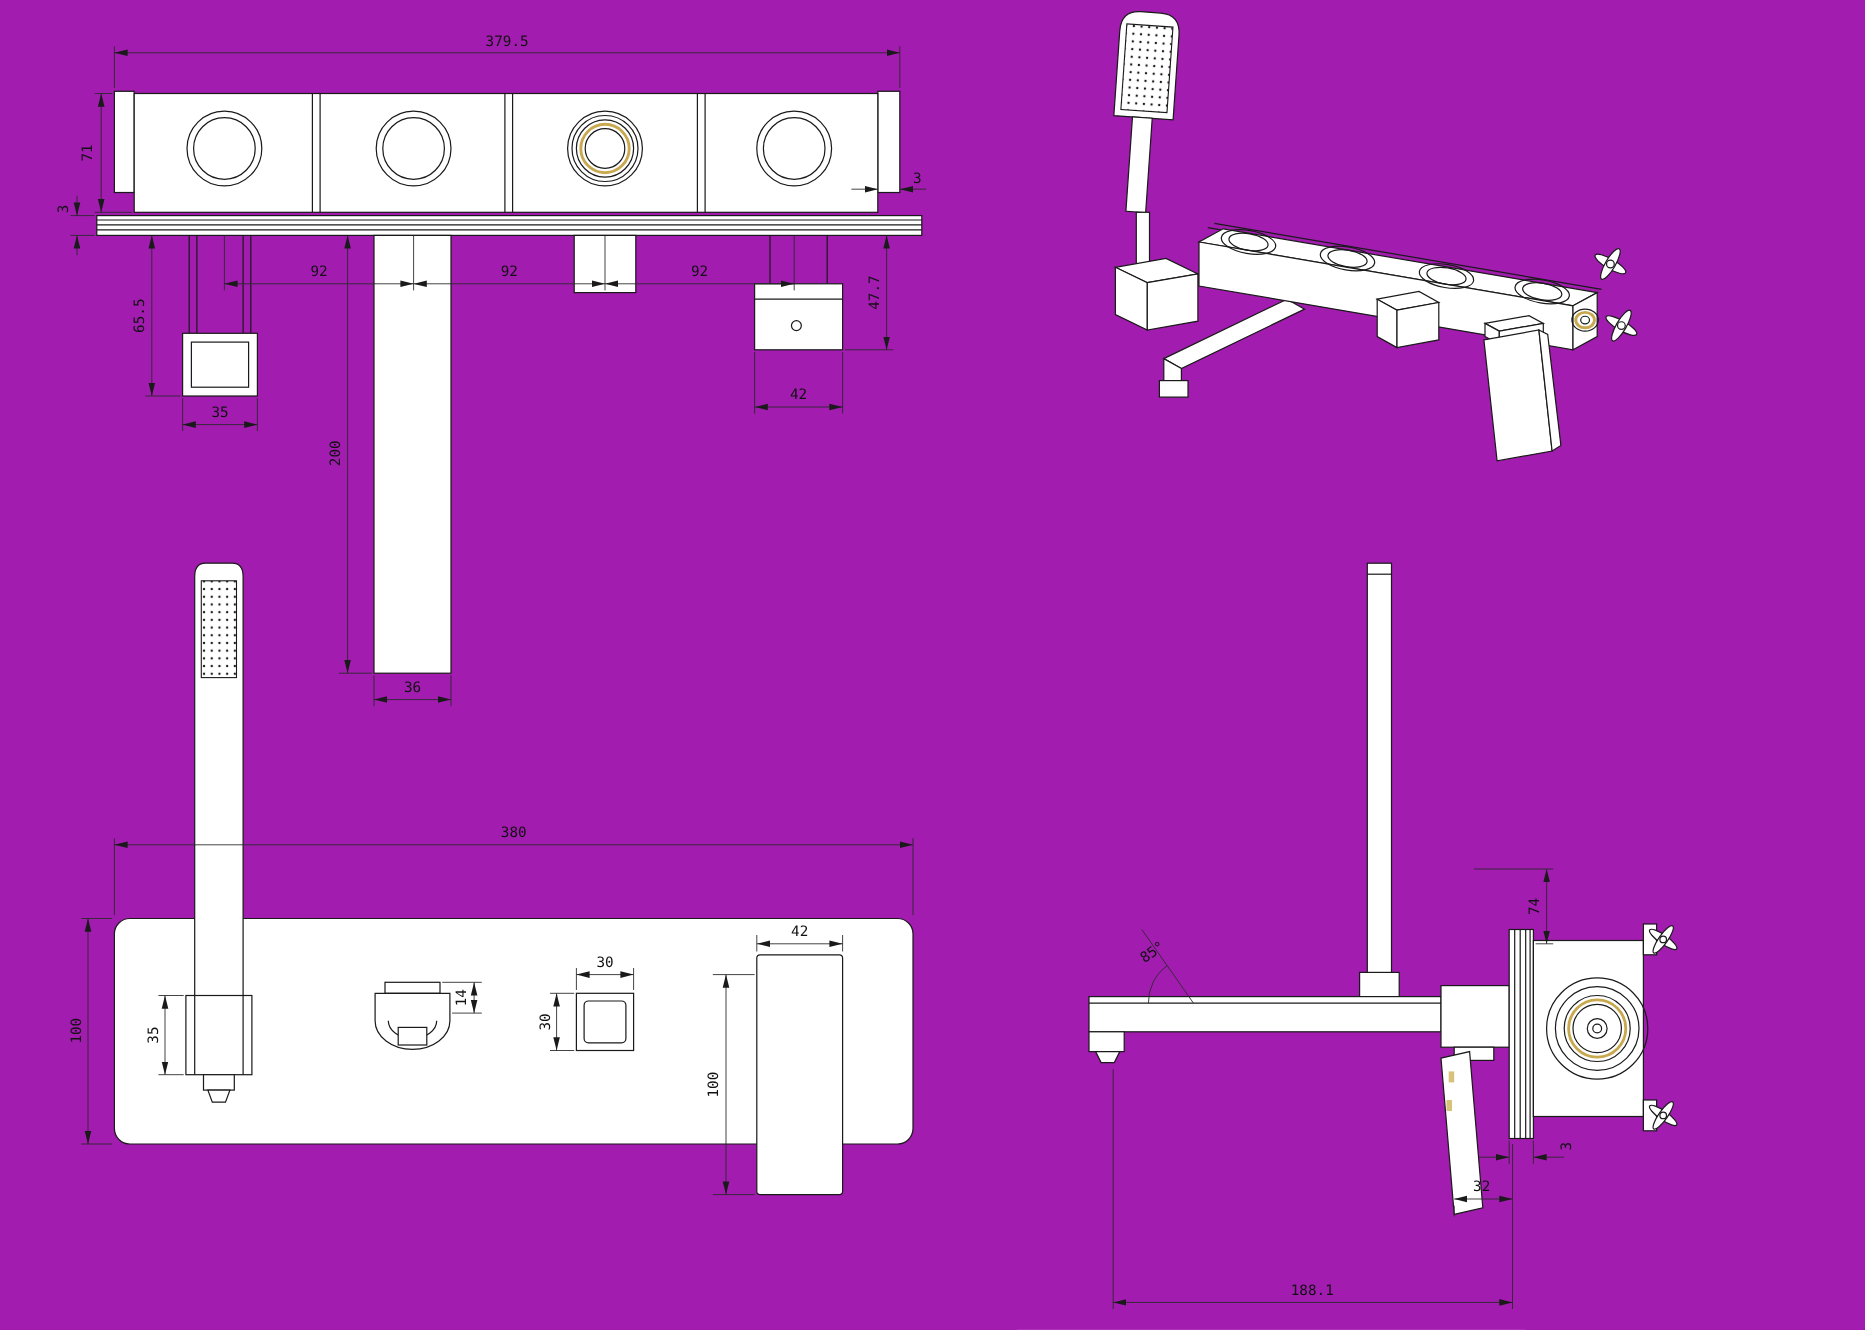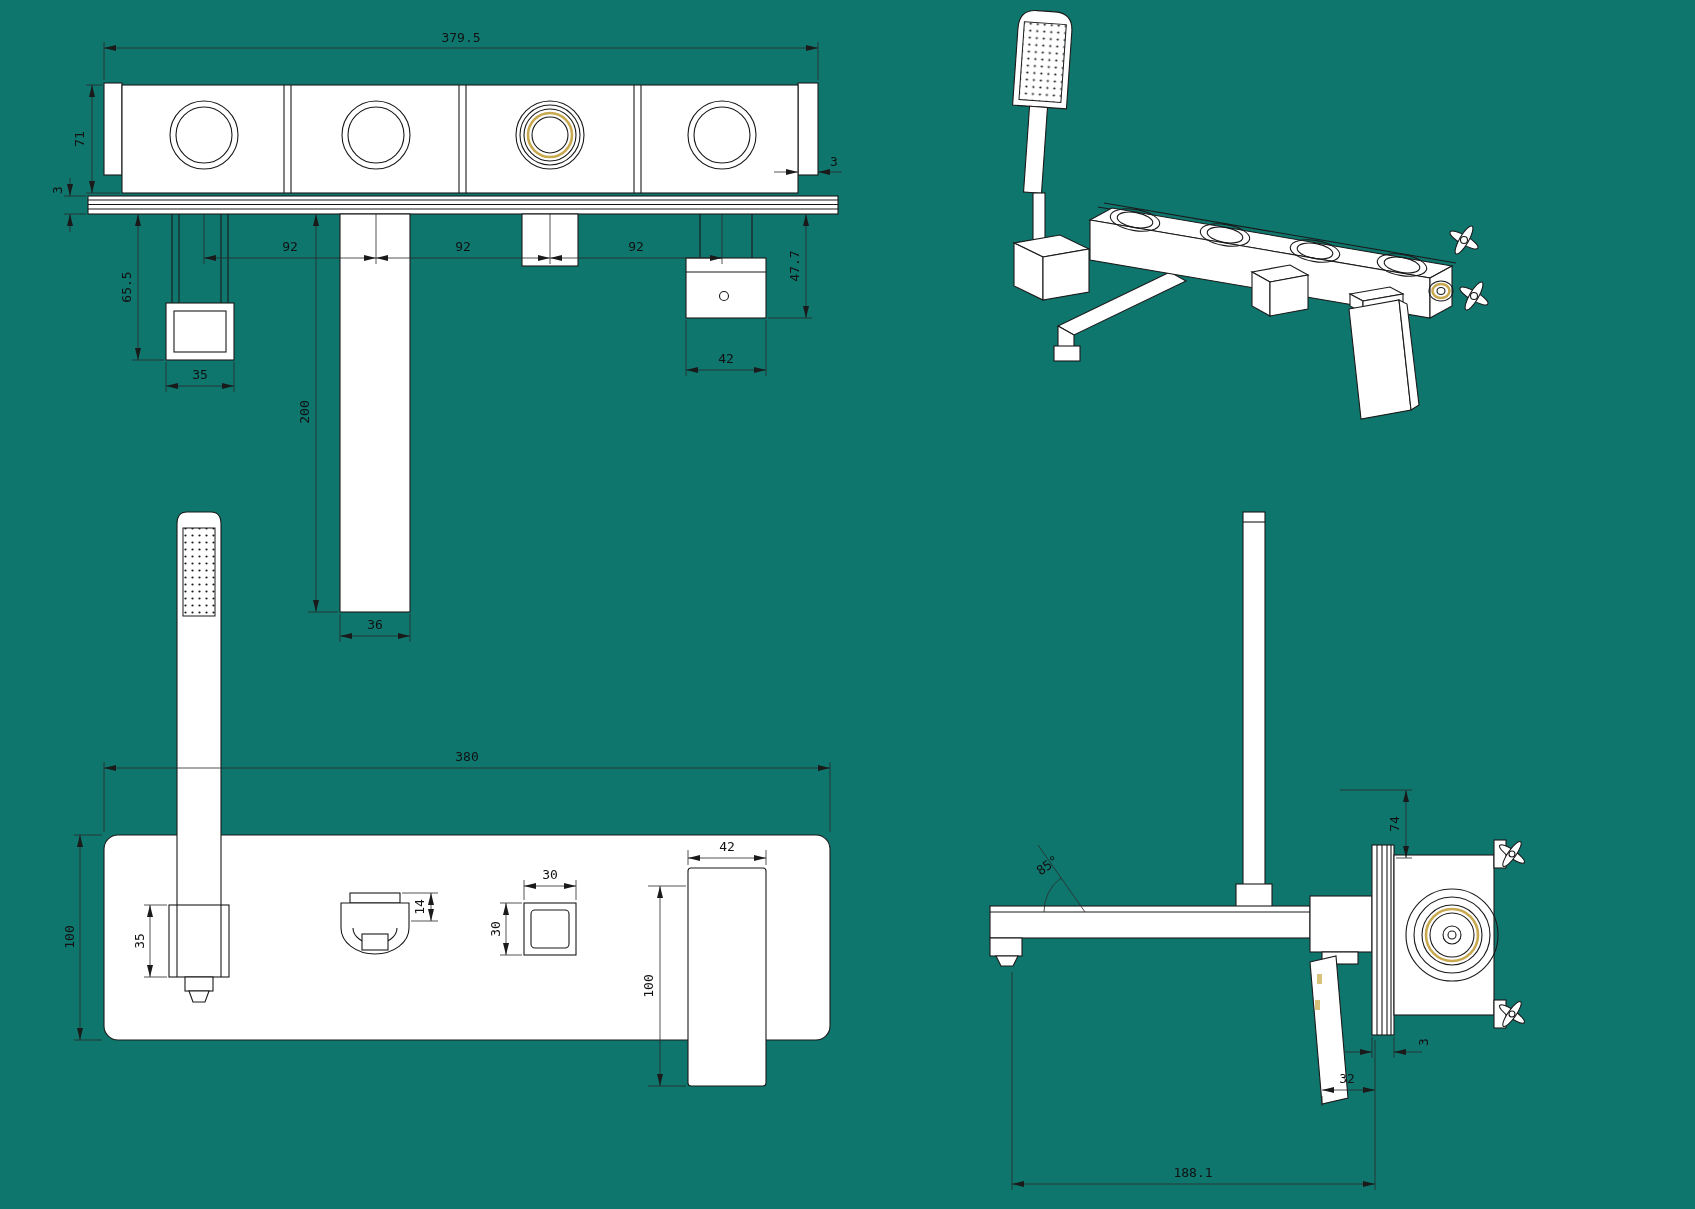--- a/index.html
+++ b/index.html
@@ -1,16 +1,16 @@
 <!DOCTYPE html>
 <html><head>
 <meta charset="utf-8">
 <style>
   html,body{margin:0;padding:0;background:#ffffff;}
-  .canvas{width:1695px;height:1209px;background:#0f766e;position:relative;overflow:hidden;}
+  .canvas{width:1695px;height:1209px;background:#a21caf;position:relative;overflow:hidden;}
   svg{display:block;}
   .g  {stroke:#1a1a1a;fill:none;stroke-width:1.1;}
   .gf {stroke:#1a1a1a;fill:#ffffff;stroke-width:1.1;}
   .d  {stroke:#2a2a2a;fill:none;stroke-width:0.8;}
   .gold{stroke:#c9a94f;fill:none;stroke-width:2.6;}
   .goldfill{fill:#d8c27a;stroke:none;}
   .dt {font-family:"DejaVu Sans Mono","Liberation Mono",monospace;font-size:13px;fill:#111;}
 </style>
 </head>
 <body>

